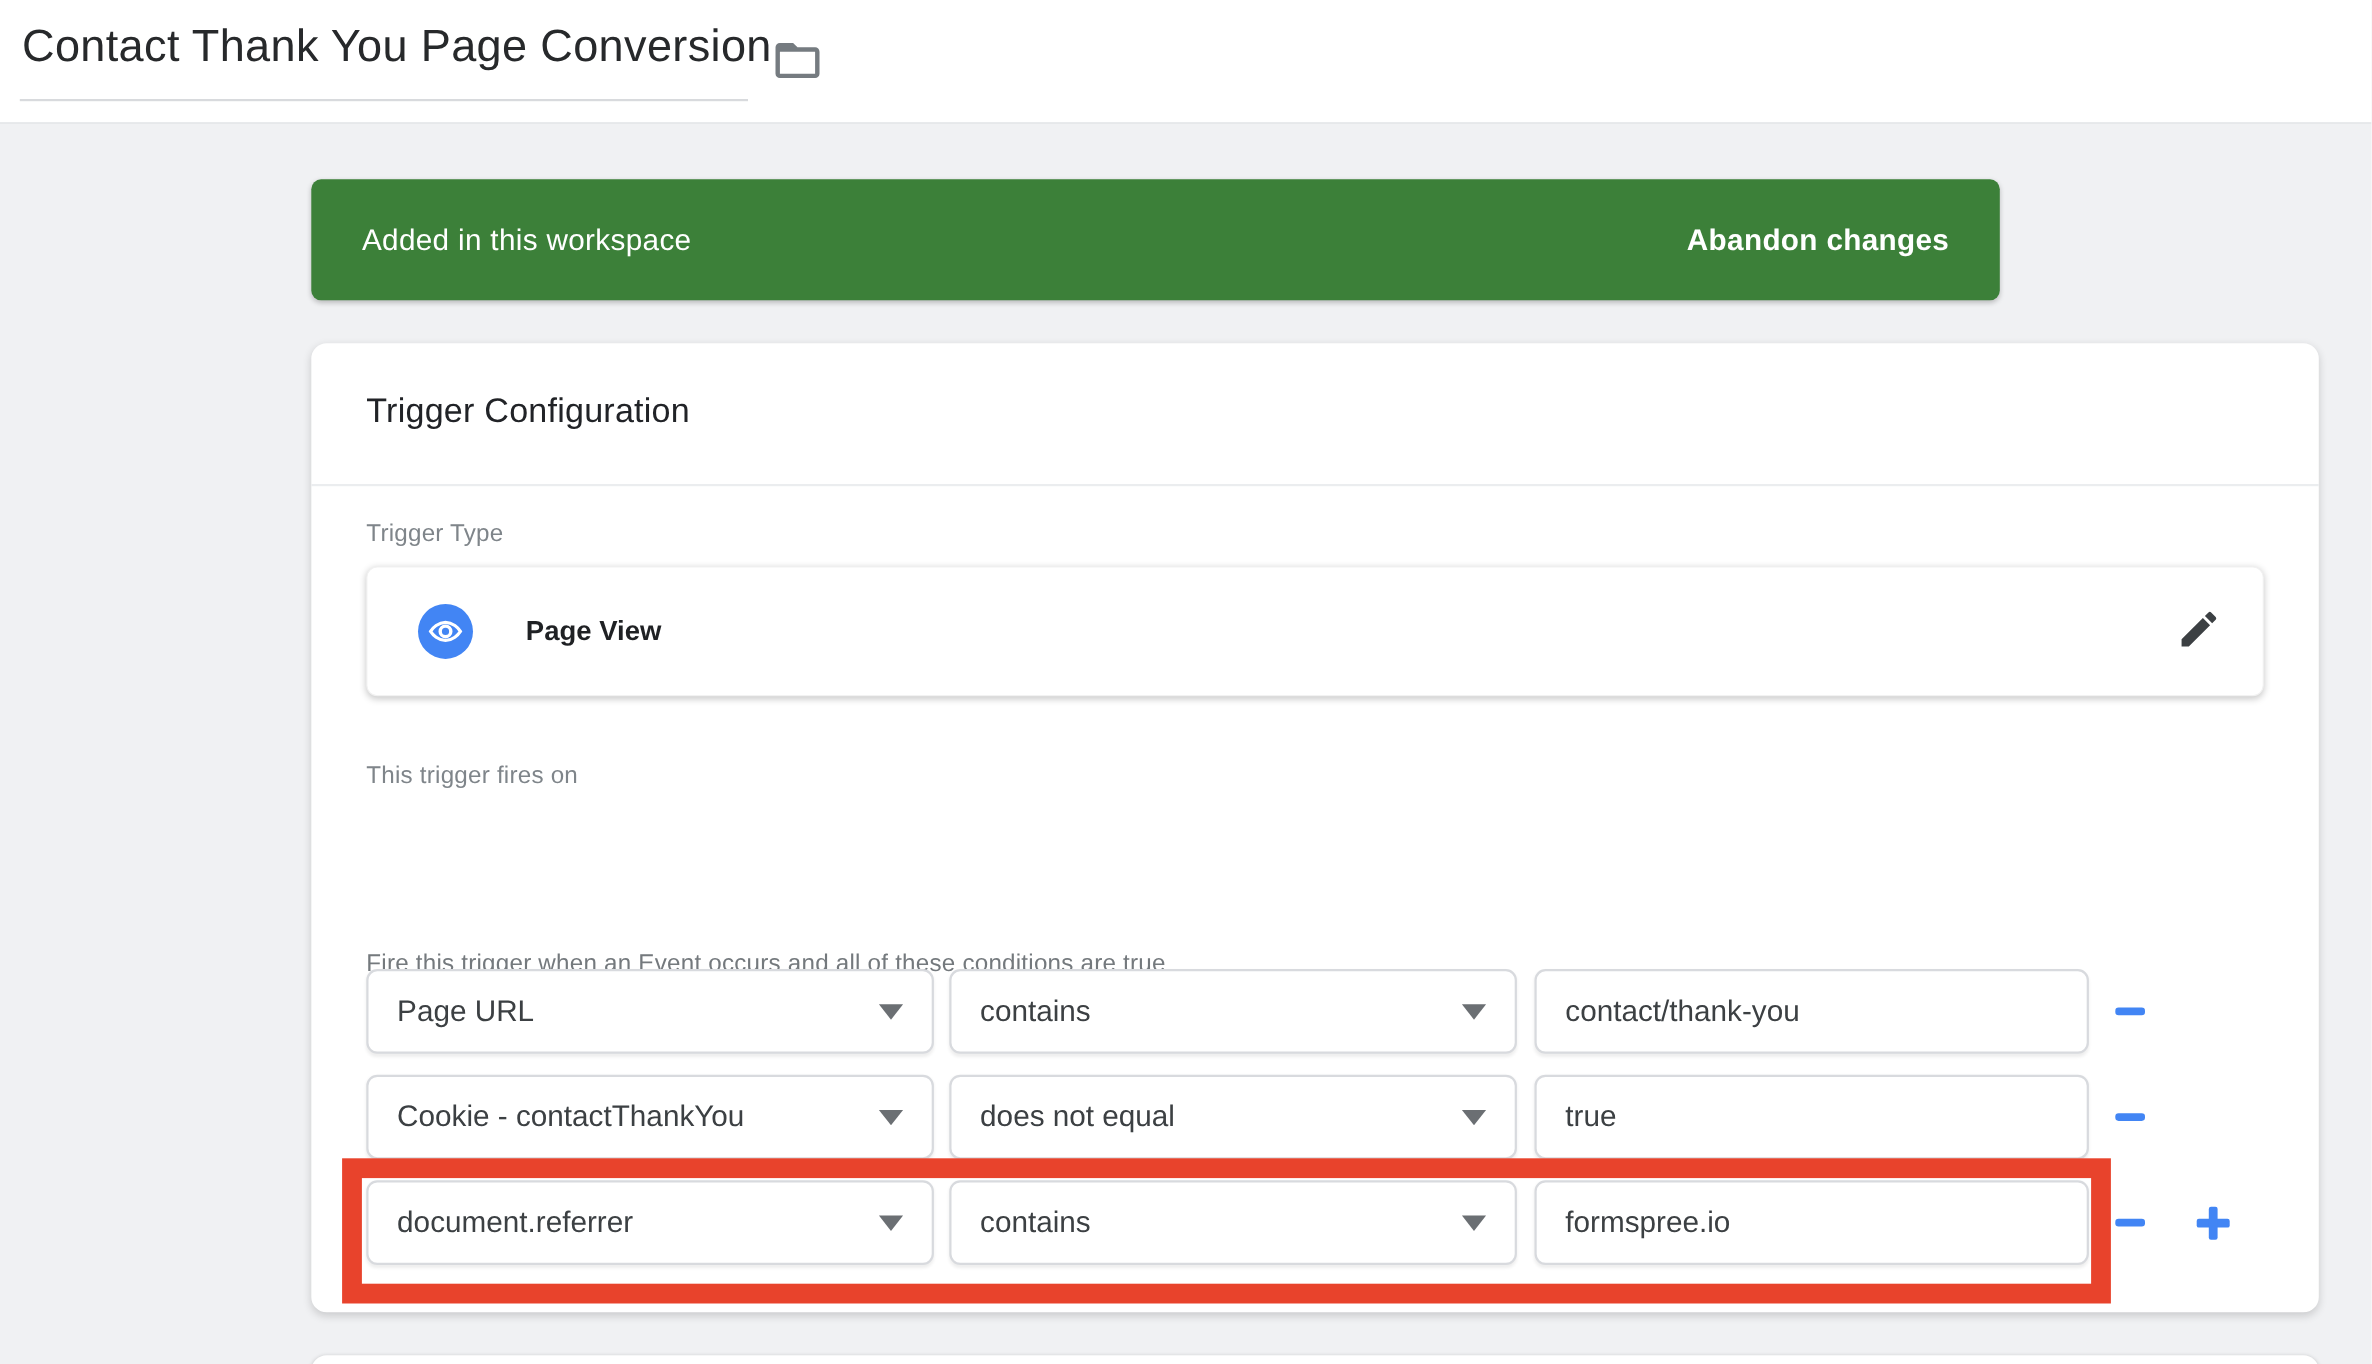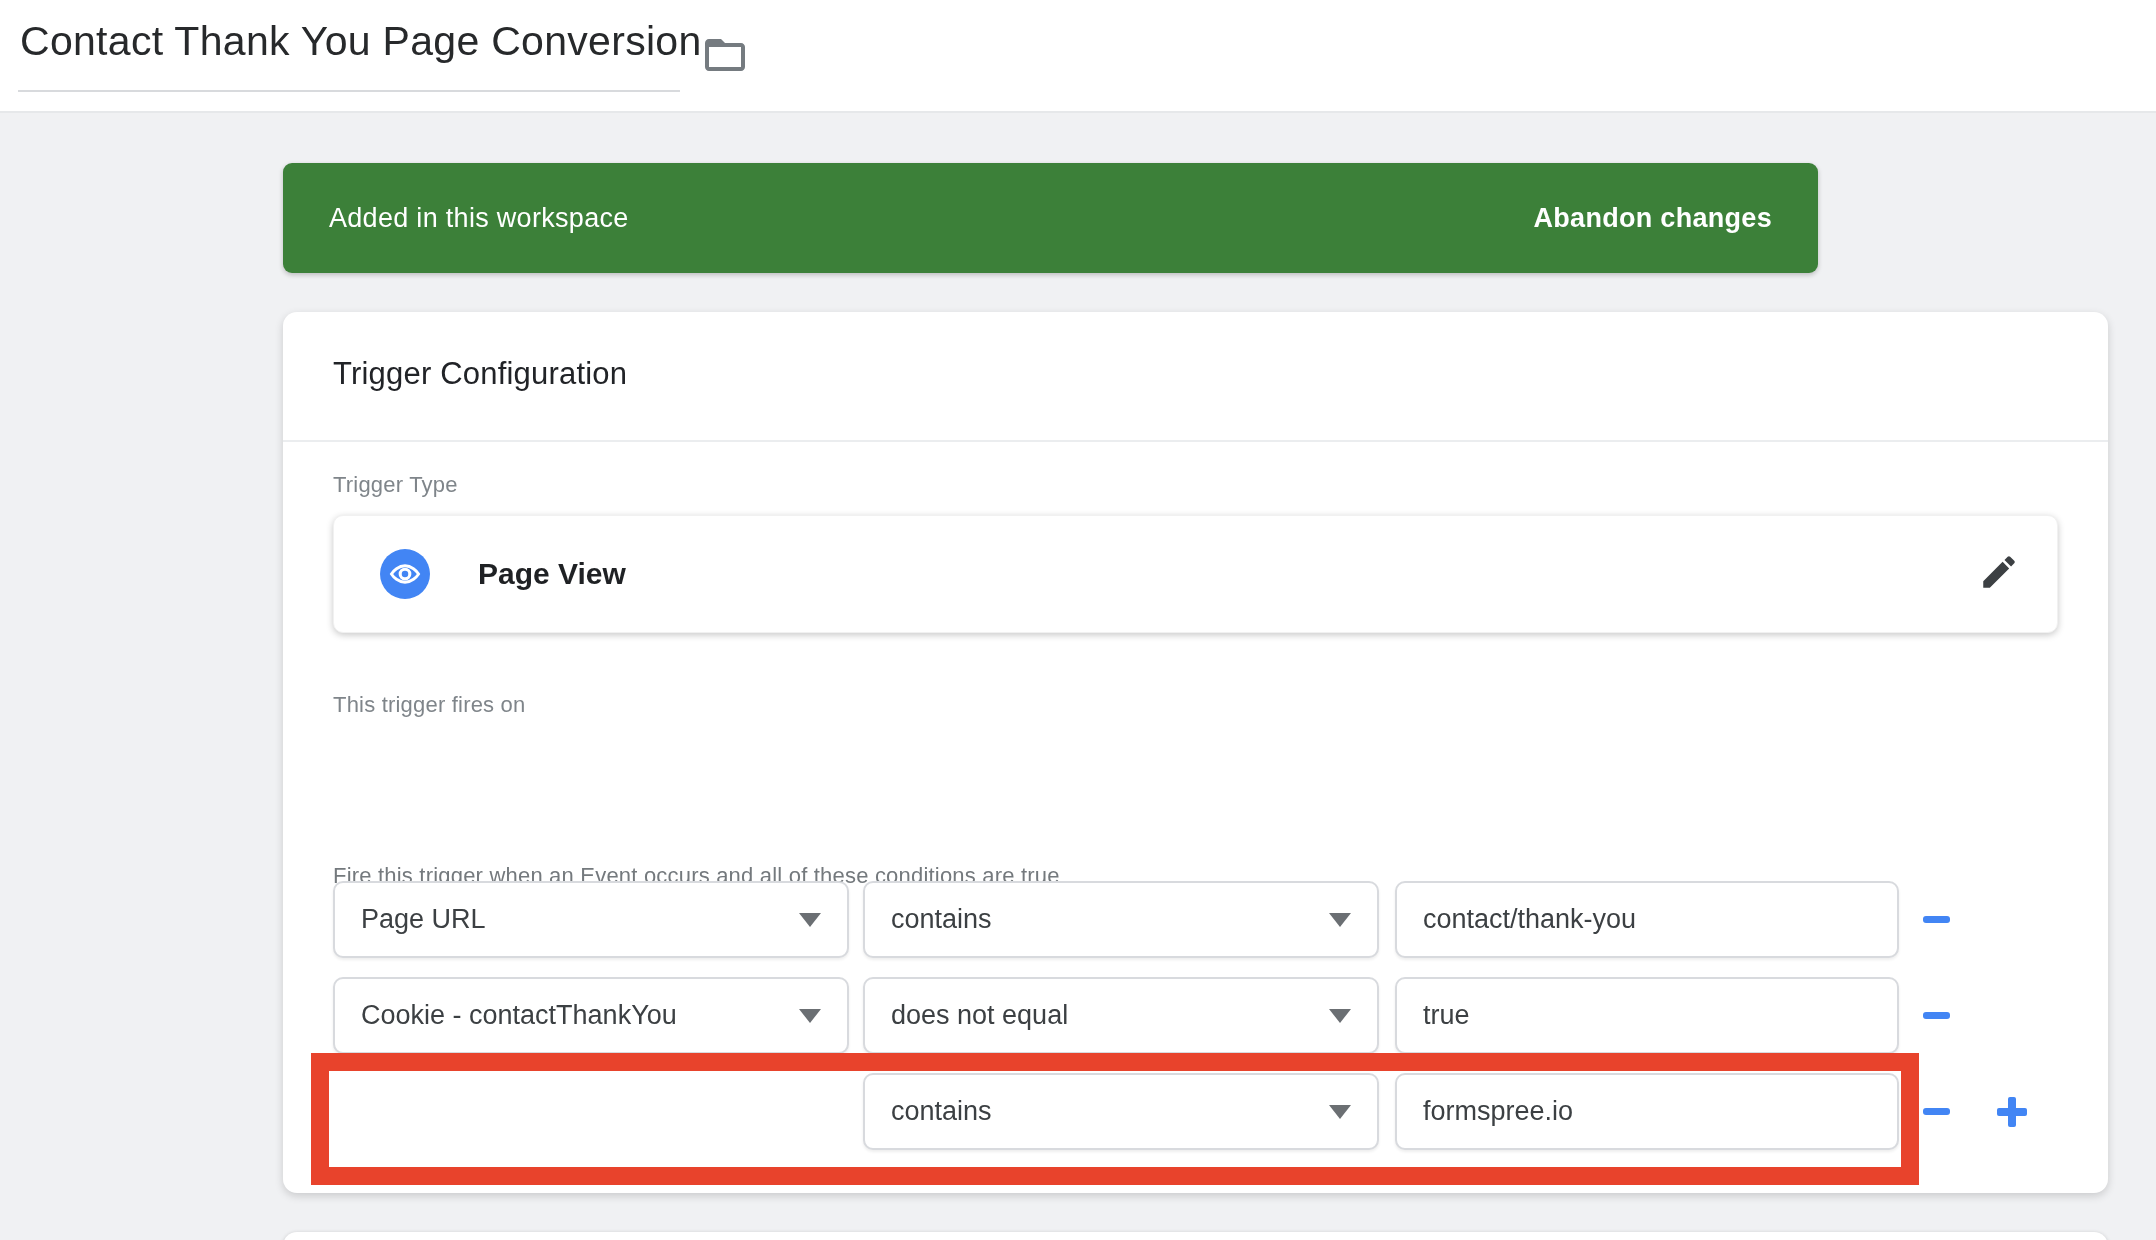--- a/index.html
+++ b/index.html
@@ -40,21 +40,21 @@
   .section-label{position:absolute;left:50px;font-size:22px;color:#7f858a;letter-spacing:.2px;}
 
   
   .pv-card{
     position:absolute;left:50px;top:203px;width:1725px;height:118px;
     background:#fff;border-radius:10px;border:1px solid #f1f1f1;box-sizing:border-box;
     box-shadow:0 2px 7px rgba(0,0,0,.22);
     display:flex;align-items:center;
   }
   .eye-badge{width:50px;height:50px;border-radius:50%;background:#4285f4;margin-left:46px;display:flex;align-items:center;justify-content:center;flex:0 0 auto;}
-  .pv-label{margin-left:48px;font-size:30px;font-weight:700;color:#1f2124;}
+  .pv-label{margin-left:48px;font-size:25px;font-weight:700;color:#1f2124;}
   .edit-btn{position:absolute;right:34px;top:50%;transform:translateY(-50%);width:48px;height:48px;display:flex;align-items:center;justify-content:center;cursor:pointer;}
 
   
   .radio-row{position:absolute;left:50px;top:430px;height:54px;display:flex;align-items:center;}
   .radio{width:30px;height:30px;border-radius:50%;box-sizing:border-box;flex:0 0 auto;cursor:pointer;}
   .radio.off{border:4px solid #6f7377;background:#fff;}
   .radio.on{border:4px solid #1a73e8;background:#fff;position:relative;}
   .radio.on::after{content:"";position:absolute;left:50%;top:50%;transform:translate(-50%,-50%);width:14px;height:14px;border-radius:50%;background:#1a73e8;}
   .radio-label{font-size:28px;color:#202124;margin-left:26px;}
   .radio-gap{width:118px;flex:0 0 auto;}
@@ -167,20 +167,24 @@
       <div class="cond-box col-op">
         <span>does not equal</span>
         <span class="caret"></span>
       </div>
       <div class="row-remove">
           <span class="minus-glyph"></span>
         </div>
     </div>
 
     <div class="cond-row" style="left:0;top:761px;width:1825px;">
+      <div class="cond-box col-var">
+        <span>document.referrer</span>
+        <span class="caret"></span>
+      </div>
       <div class="cond-box col-op">
         <span>contains</span>
         <span class="caret"></span>
       </div>
       <div class="cond-box col-val">
         <span>formspree.io</span>
       </div>
       <div class="row-remove">
           <span class="minus-glyph"></span>
         </div>

